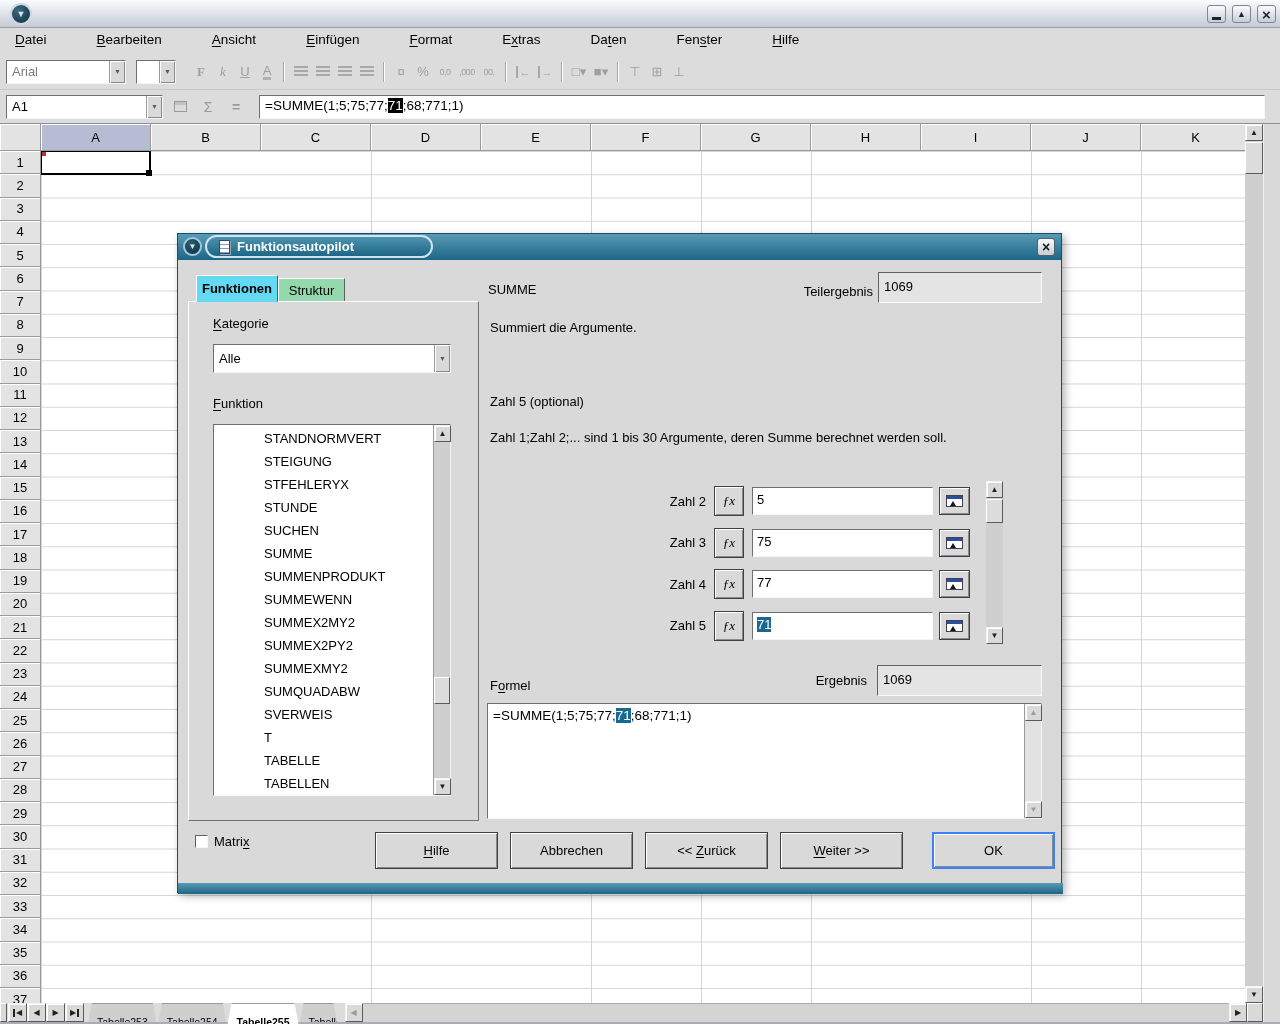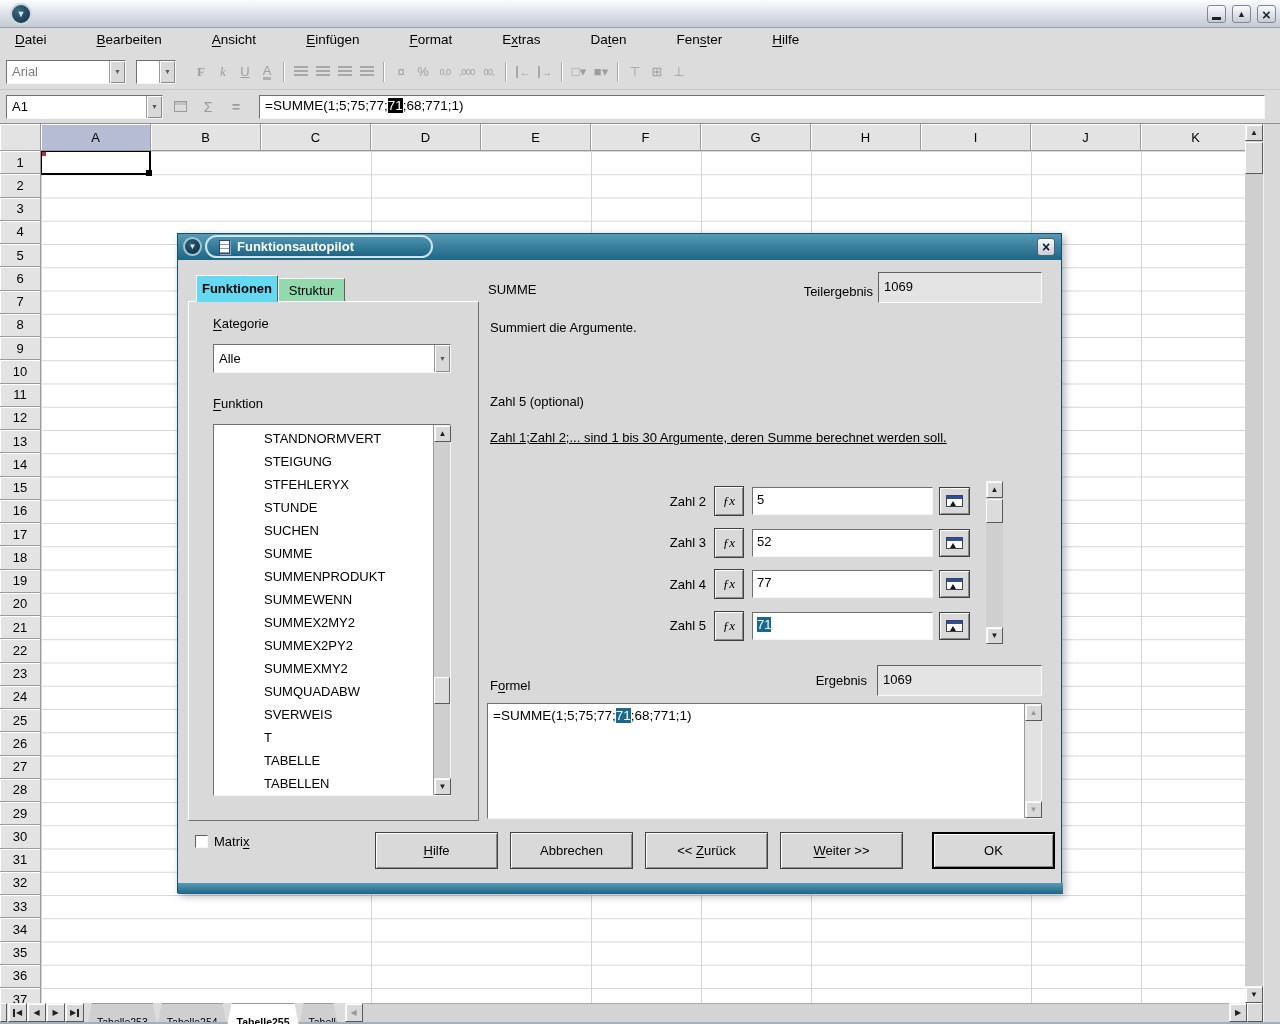--- a/index.html
+++ b/index.html
@@ -165,21 +165,21 @@
   .list-scroll .down { position:absolute; bottom:0; }
   .lthumb { position:absolute; top:252px; left:0; width:16px; height:27px; background:#dcdcdc;
     border:1px solid; border-color:#fff #5a5a5a #5a5a5a #fff; }
   .summe-lbl { left:310px; top:48px; }
   .teil-lbl { left:560px; top:50px; width:135px; text-align:right; }
   .flat-box { position:absolute; background:#e4e4e4; border:1px solid; border-color:#606060 #fafafa #fafafa #606060;
     padding:6px 5px 0 5px; font-size:13px; }
   .teil-box { left:700px; top:38px; width:164px; height:31px; }
   .desc { left:312px; top:86px;text-align:right; }
   .argname { left:312px; top:160px; }
-  .arghelp { left:312px; top:196px; width:560px;text-decoration:underline; }
+  .arghelp { left:312px; top:196px; width:560px; }
   .args { position:absolute; left:440px; top:252px; width:386px; }
   .arg-row { display:flex; align-items:center; height:30px; margin-bottom:11.5px; }
   .arg-label { width:88px; text-align:right; font-size:13px; flex:none; }
   .btn3d { background:#d9d9d9; border:1px solid #404040;
     box-shadow:inset 1px 1px 0 #fff, inset -1px -1px 0 #8a8a8a; }
   .fx-btn { width:30px; height:30px; margin-left:8px; flex:none; display:flex; align-items:center;
     justify-content:center; font-style:italic; font-family:"Liberation Serif",serif; font-size:13px; }
   .fx-btn::after { content:"ƒx"; }
   .arg-input { width:181px; height:28px; margin-left:8px; background:#fff; border:1px solid;
     border-color:#707070 #f6f6f6 #f6f6f6 #707070; padding:4px; font-size:13px; flex:none; }
@@ -205,21 +205,21 @@
   .formula-scroll { width:17px; position:relative; background:#e2e2e2; border-left:1px solid #9a9a9a; flex:none; }
   .formula-scroll .up { position:absolute; top:0; }
   .formula-scroll .down { position:absolute; bottom:0; }
   .matrix { position:absolute; left:17px; top:600px; display:flex; align-items:center; gap:6px; }
   .checkbox { width:13px; height:13px; background:#fff; border:1px solid;
     border-color:#606060 #f6f6f6 #f6f6f6 #606060; }
   .matrix .lbl { position:static; }
   .dlg-buttons { position:absolute; left:197px; top:598px; display:flex; gap:12px; }
   .dlg-btn { width:123px; height:37px; font-family:"Liberation Sans",sans-serif; font-size:13px;
     background:#d9d9d9; border:1px solid #404040; box-shadow:inset 1px 1px 0 #fff, inset -1px -1px 0 #8a8a8a; }
-  .dlg-btn.default { margin-left:17px; border:2px solid #000000; }
+  .dlg-btn.default { margin-left:17px; border:2px solid #3b82f6; }
   .dlg-bottom-strip { position:absolute; left:0; top:649px; width:885px; height:11px;
     background:linear-gradient(var(--titlebar-teal-top,#579ab5), var(--titlebar-teal-bottom,#1d6685)); }
 </style>
 </head>
 <body>
 
 <div id="root">
 
   <div class="titlebar">
     <div class="circle-btn">▼</div>
@@ -603,21 +603,21 @@
           <span class="arg-label">Zahl 2</span>
           <div class="btn3d fx-btn"></div>
           <div class="arg-input"><span class="arg-value">5</span></div>
           <div class="btn3d shrink-btn">
             <span class="shrink-icon"></span>
           </div>
         </div>
         <div class="arg-row">
           <span class="arg-label">Zahl 3</span>
           <div class="btn3d fx-btn"></div>
-          <div class="arg-input"><span class="arg-value">52</span></div>
+          <div class="arg-input"><span class="arg-value">75</span></div>
           <div class="btn3d shrink-btn">
             <span class="shrink-icon"></span>
           </div>
         </div>
         <div class="arg-row">
           <span class="arg-label">Zahl 4</span>
           <div class="btn3d fx-btn"></div>
           <div class="arg-input"><span class="arg-value">77</span></div>
           <div class="btn3d shrink-btn">
             <span class="shrink-icon"></span>

